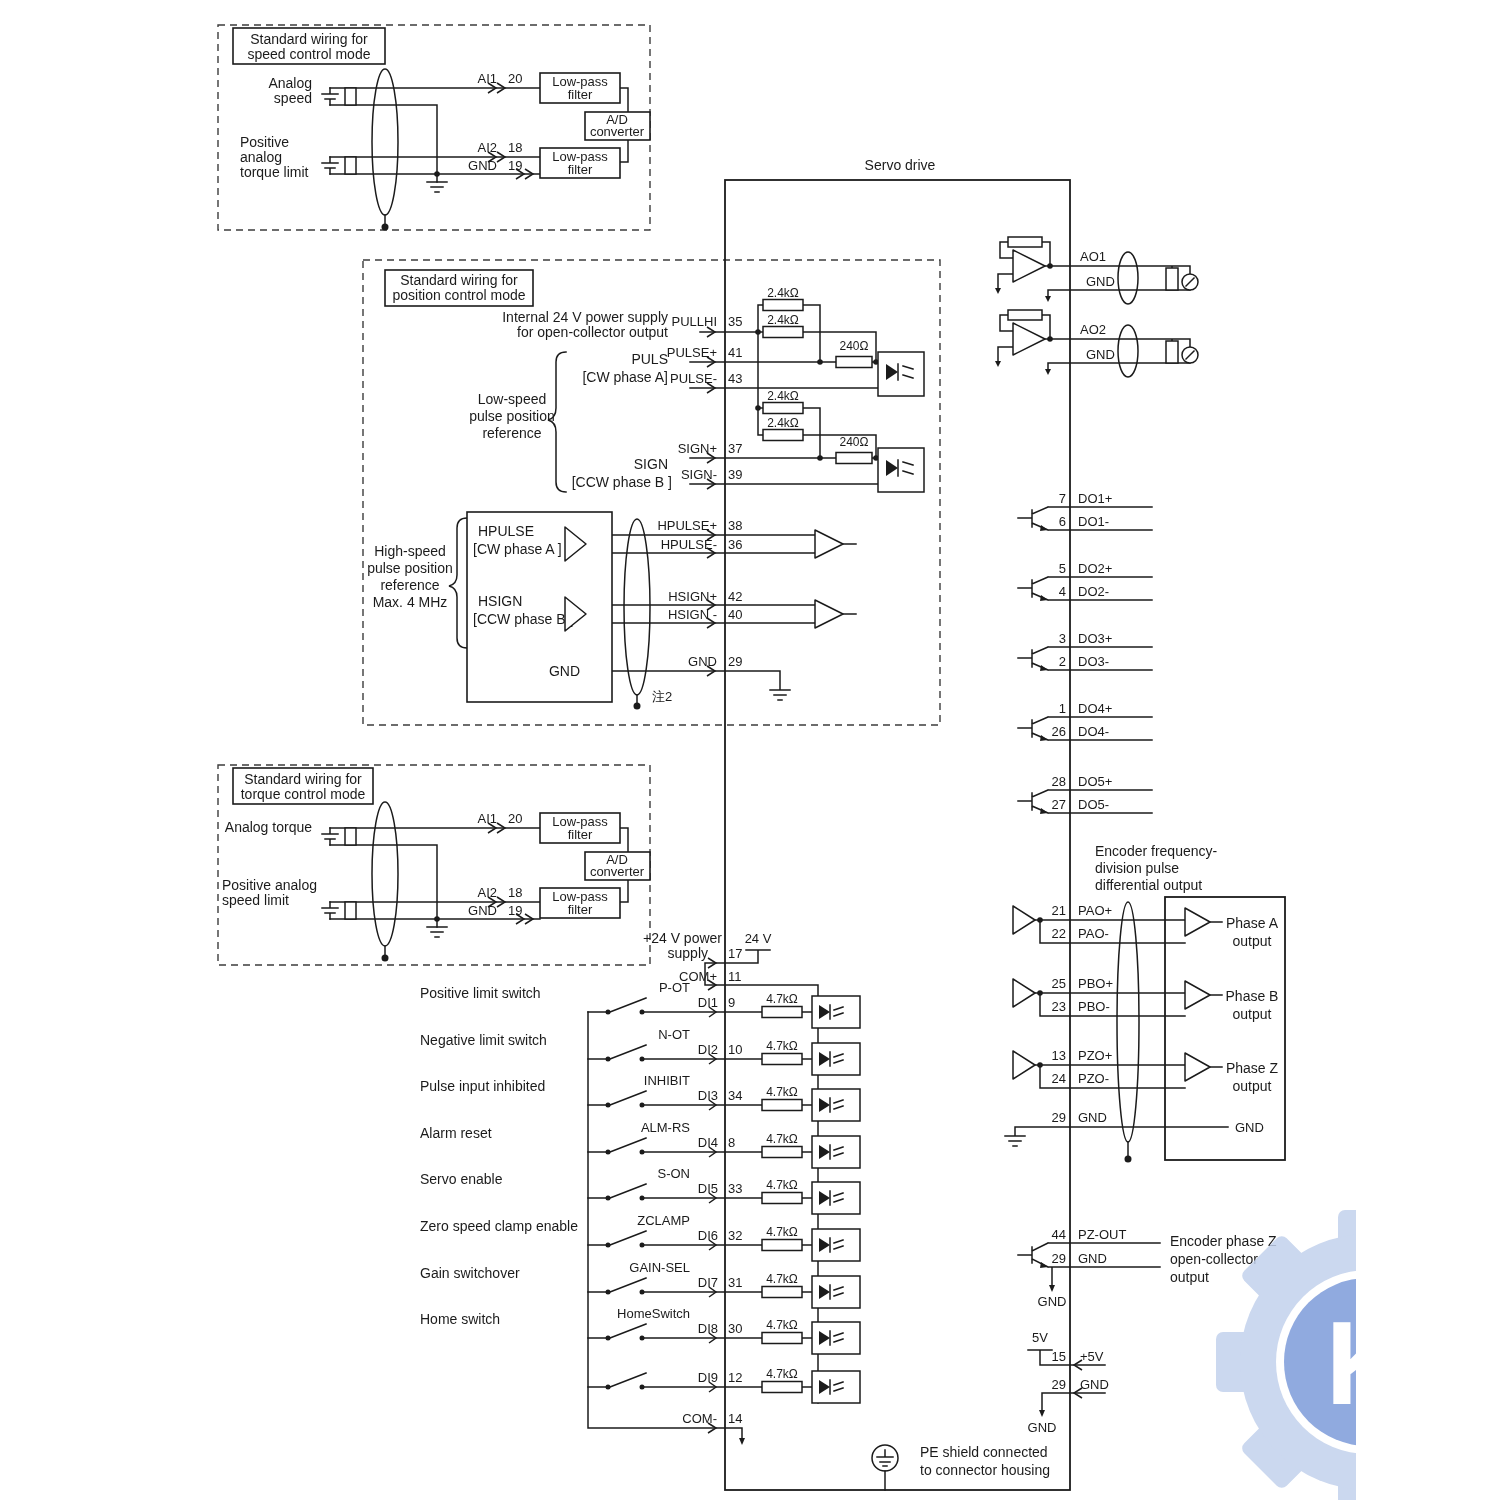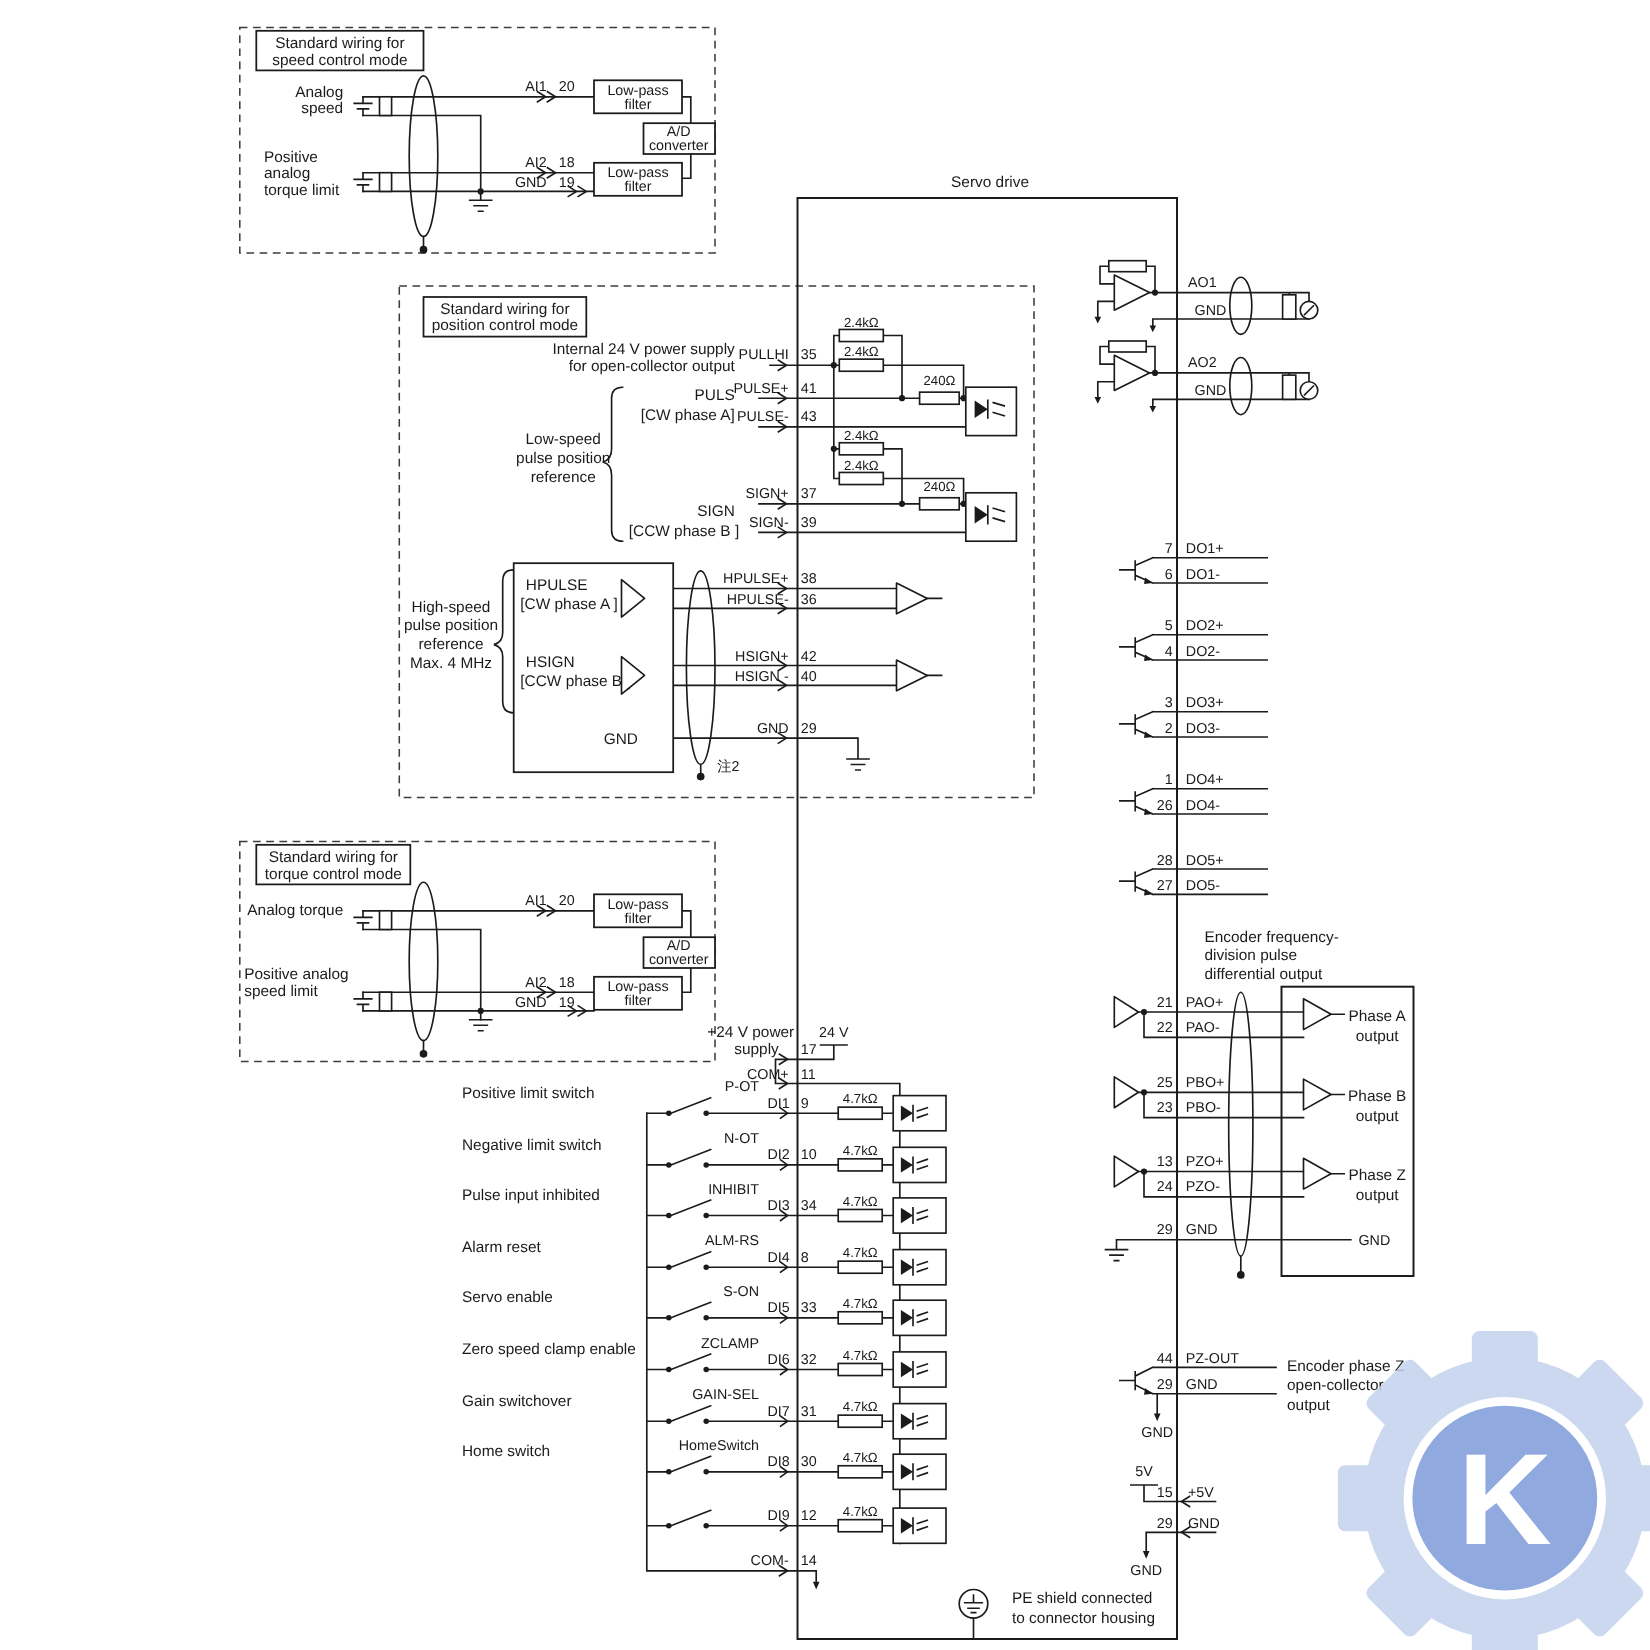--- a/index.html
+++ b/index.html
@@ -1,16 +1,16 @@
 <!DOCTYPE html>
 <html><head>
 <meta charset="utf-8">
 <style>
   html,body{margin:0;padding:0;background:#fff}
-  .stage{position:relative;width:1500px;height:1500px;background:#d946ef;overflow:hidden}
+  .stage{position:relative;width:1356px;height:1500px;background:#3b82f6;overflow:hidden}
   svg{position:absolute;left:0;top:0}
   text{font-family:"Liberation Sans","DejaVu Sans",sans-serif;fill:#1b1b1b;font-size:14px}
   .s13{font-size:13px}
   .s12{font-size:12px}
   .m{text-anchor:middle}
   .e{text-anchor:end}
   .w{fill:none;stroke:#1b1b1b;stroke-width:1.5;stroke-linecap:square}
   .w2{fill:none;stroke:#1b1b1b;stroke-width:1.8}
   .dash{fill:none;stroke:#3c3c3c;stroke-width:1.4;stroke-dasharray:7 5}
   .box{fill:#fff;stroke:#1b1b1b;stroke-width:1.6}

